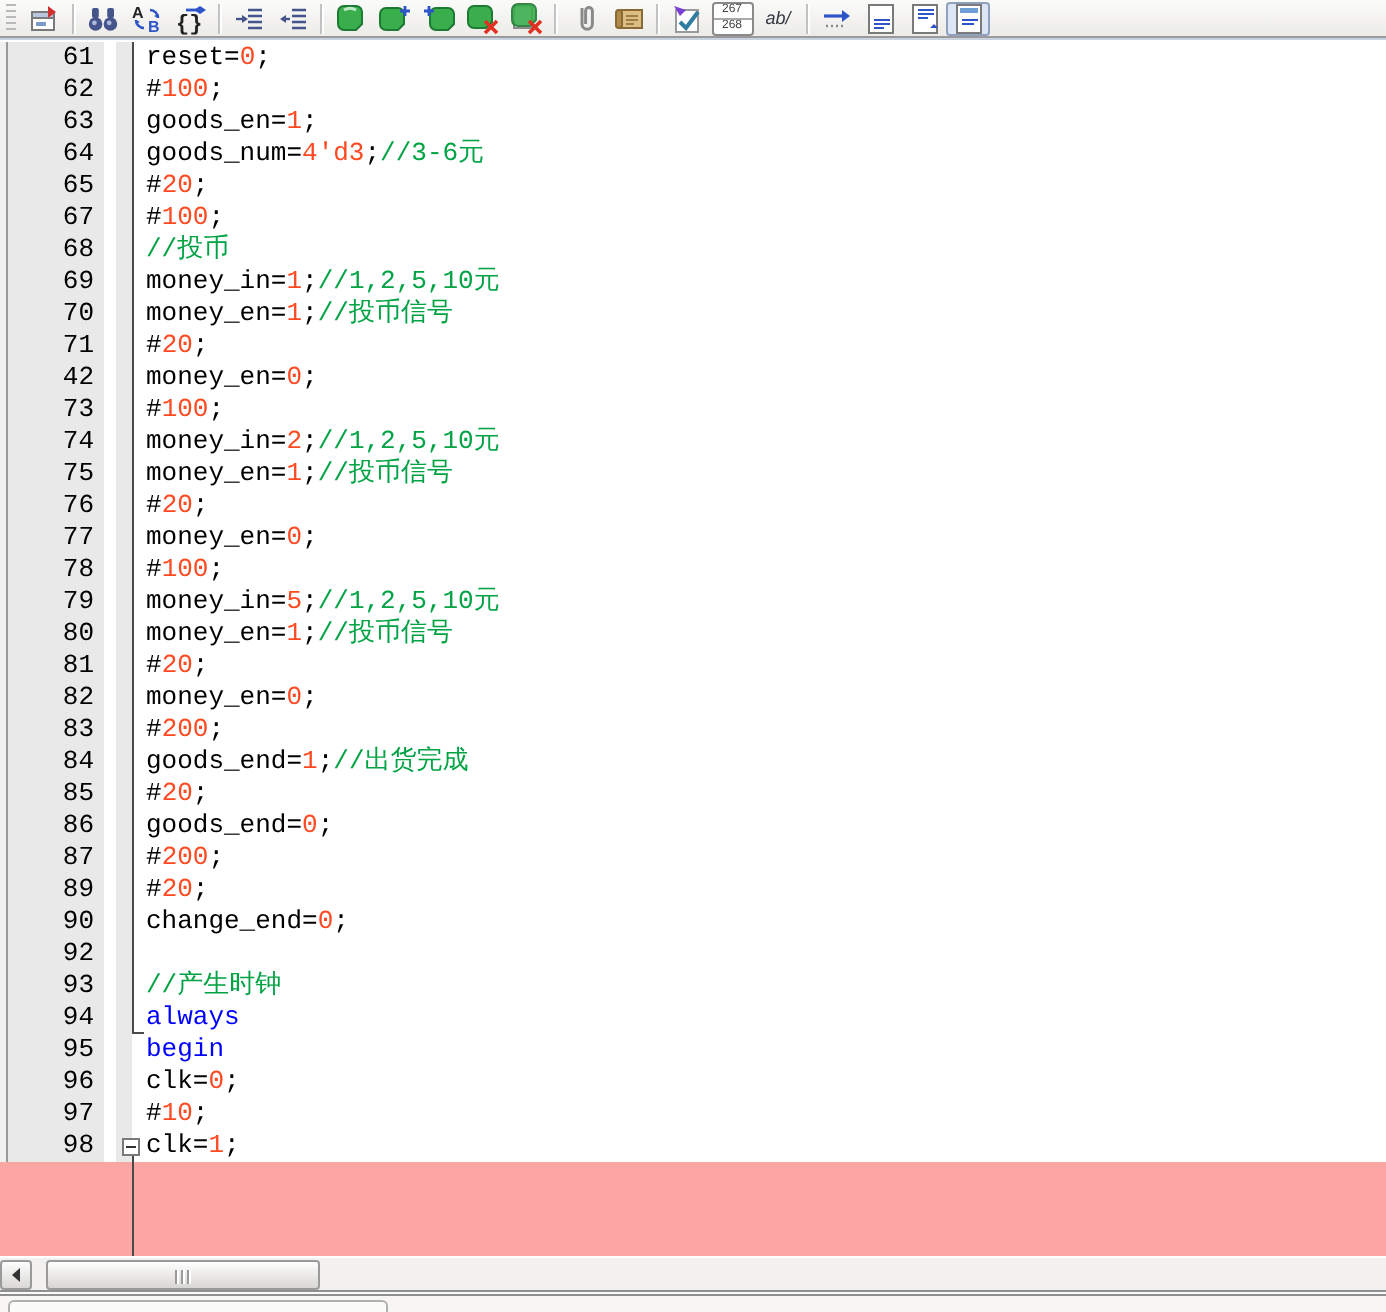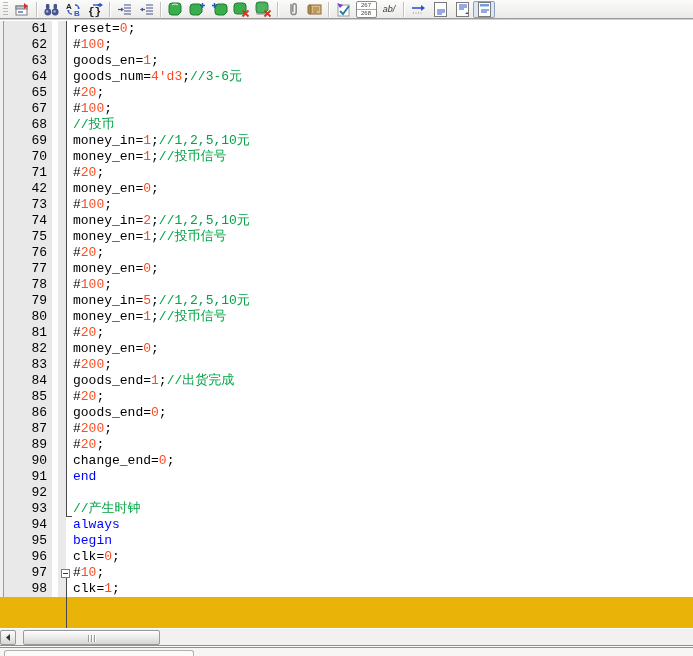--- a/index.html
+++ b/index.html
@@ -17,21 +17,21 @@
         display:flex;align-items:center;justify-content:center;}
   .tbtn.pressed{border:1px solid #8ea0bd;background:#dce6f5;border-radius:2px;}
   .tsep{width:1px;height:15px;background:#c2c2c2;margin:0 3px;box-shadow:1px 0 0 #fff;}
   .counter{width:19px;height:15px;border:1px solid #8a8a8a;border-radius:2px;background:#fff;
            font-size:6px;line-height:7px;text-align:center;color:#444;
            font-family:"Liberation Sans",sans-serif;}
   .counter div+div{border-top:1px solid #aaa;}
   .ablabel{font-family:"Liberation Sans",sans-serif;font-size:9px;font-style:italic;
            color:#33383f;}
   
-  .editor{position:absolute;left:0;top:21px;width:693px;height:607px;background:#eab308;
+  .editor{position:absolute;left:0;top:21px;width:693px;height:607px;background:#fca5a5;
           overflow:hidden;font-size:13px;line-height:16px;}
   .line{display:flex;height:16px;white-space:pre;}
   .ln{width:52px;background:var(--gutter_bg);color:#000;text-align:right;
       padding-right:5px;box-sizing:border-box;flex:none;
       border-left:3px solid #f0f0f0;box-shadow:inset 1px 0 0 #9a9a9a;}
   .gap{width:6px;background:#fff;flex:none;}
   .fcol{width:8px;background:var(--gutter_bg);flex:none;}
   .ct{padding-left:7px;flex:1;background:#fff;}
   .s-p{color:var(--plain);}
   .s-n{color:var(--number);}
@@ -264,21 +264,20 @@
         <div class="line"><span class="ln">80</span><span class="gap"></span><span class="fcol"></span><span class="ct"><span class="s-p">money_en=</span><span class="s-n">1</span><span class="s-p">;</span><span class="s-c">//投币信号</span></span></div>
         <div class="line"><span class="ln">81</span><span class="gap"></span><span class="fcol"></span><span class="ct"><span class="s-p">#</span><span class="s-n">20</span><span class="s-p">;</span></span></div>
         <div class="line"><span class="ln">82</span><span class="gap"></span><span class="fcol"></span><span class="ct"><span class="s-p">money_en=</span><span class="s-n">0</span><span class="s-p">;</span></span></div>
         <div class="line"><span class="ln">83</span><span class="gap"></span><span class="fcol"></span><span class="ct"><span class="s-p">#</span><span class="s-n">200</span><span class="s-p">;</span></span></div>
         <div class="line"><span class="ln">84</span><span class="gap"></span><span class="fcol"></span><span class="ct"><span class="s-p">goods_end=</span><span class="s-n">1</span><span class="s-p">;</span><span class="s-c">//出货完成</span></span></div>
         <div class="line"><span class="ln">85</span><span class="gap"></span><span class="fcol"></span><span class="ct"><span class="s-p">#</span><span class="s-n">20</span><span class="s-p">;</span></span></div>
         <div class="line"><span class="ln">86</span><span class="gap"></span><span class="fcol"></span><span class="ct"><span class="s-p">goods_end=</span><span class="s-n">0</span><span class="s-p">;</span></span></div>
         <div class="line"><span class="ln">87</span><span class="gap"></span><span class="fcol"></span><span class="ct"><span class="s-p">#</span><span class="s-n">200</span><span class="s-p">;</span></span></div>
         <div class="line"><span class="ln">89</span><span class="gap"></span><span class="fcol"></span><span class="ct"><span class="s-p">#</span><span class="s-n">20</span><span class="s-p">;</span></span></div>
         <div class="line"><span class="ln">90</span><span class="gap"></span><span class="fcol"></span><span class="ct"><span class="s-p">change_end=</span><span class="s-n">0</span><span class="s-p">;</span></span></div>
-        <div class="line"><span class="ln">91</span><span class="gap"></span><span class="fcol"></span><span class="ct"><span class="s-k">end</span></span></div>
         <div class="line"><span class="ln">92</span><span class="gap"></span><span class="fcol"></span><span class="ct"></span></div>
         <div class="line"><span class="ln">93</span><span class="gap"></span><span class="fcol"></span><span class="ct"><span class="s-c">//产生时钟</span></span></div>
         <div class="line"><span class="ln">94</span><span class="gap"></span><span class="fcol"></span><span class="ct"><span class="s-k">always</span></span></div>
         <div class="line"><span class="ln">95</span><span class="gap"></span><span class="fcol"></span><span class="ct"><span class="s-k">begin</span></span></div>
         <div class="line"><span class="ln">96</span><span class="gap"></span><span class="fcol"></span><span class="ct"><span class="s-p">clk=</span><span class="s-n">0</span><span class="s-p">;</span></span></div>
         <div class="line"><span class="ln">97</span><span class="gap"></span><span class="fcol"></span><span class="ct"><span class="s-p">#</span><span class="s-n">10</span><span class="s-p">;</span></span></div>
         <div class="line"><span class="ln">98</span><span class="gap"></span><span class="fcol"></span><span class="ct"><span class="s-p">clk=</span><span class="s-n">1</span><span class="s-p">;</span></span></div>
       </div>
 
     <div class="fold-line" style="top:0;height:495px;"></div>

